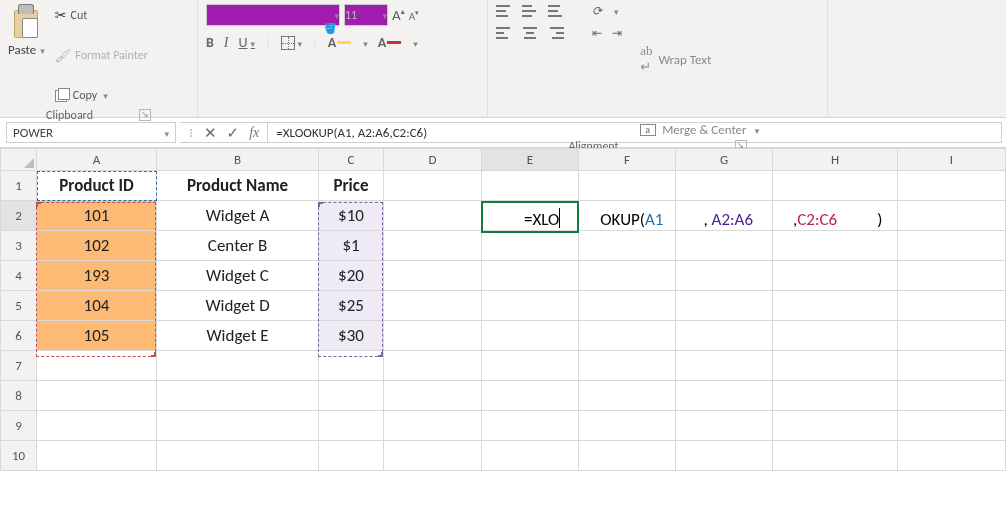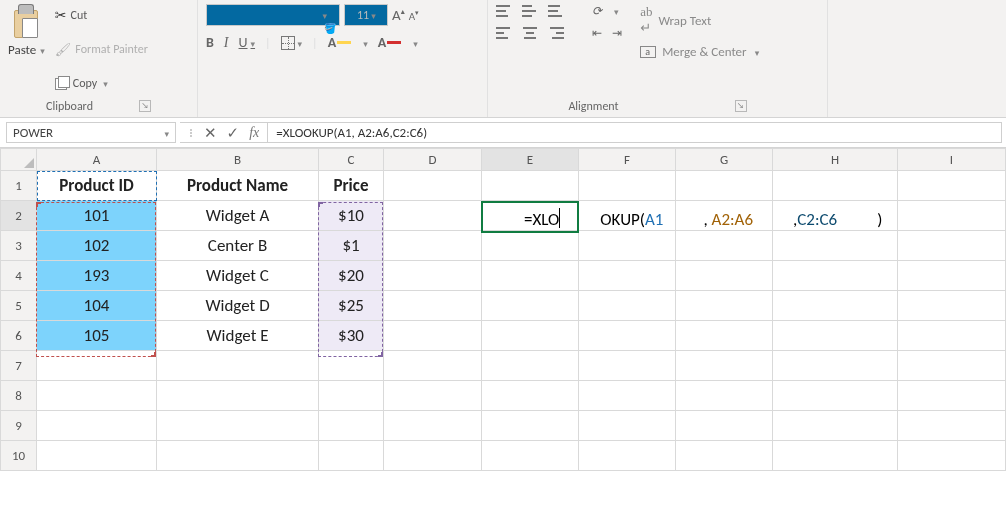--- a/index.html
+++ b/index.html
@@ -53,40 +53,40 @@
   .vcol { display:flex; flex-direction:column; justify-content:flex-start; }
   .scissors::before{content:"✂";color:#3a3a3a;font-size:14px;}
   .copy-ico{ width:14px;height:14px; position:relative; }
   .copy-ico::before{content:""; position:absolute; left:0; top:2px; width:10px; height:10px; border:1px solid #8a8a8a; background:#fff;}
   .copy-ico::after{content:""; position:absolute; left:3px; top:0; width:10px; height:10px; border:1px solid #8a8a8a; background:#fff;}
   .brush::before{content:"🖌";font-size:13px;}
   .caret-down::after{content:"▾"; font-size:9px; color:#888; margin-left:2px;}
   .dialoglaunch { width:12px;height:12px; border:1px solid #b8b8b8; color:#888; font-size:8px; display:flex; align-items:center; justify-content:center; }
   .dialoglaunch::after{content:"↘"; font-size:8px; position:relative; top:-1px;}
   .font-row1{ display:flex; align-items:center; gap:4px; margin-bottom:8px; }
-  .combo{ border:1px solid #c9c9c9; background:#0369a1; height:22px; display:flex; align-items:center; padding:0 12px; color:#bbb; font-size:12px;}
+  .combo{ border:1px solid #c9c9c9; background:#a21caf; height:22px; display:flex; align-items:center; padding:0 0; color:#bbb; font-size:12px;}
   .combo.small{width:44px;}
   .fontAa{ display:flex; gap:4px; align-items:center; color:#666;}
   .fontAa .big{font-size:15px;}
   .fontAa .small{font-size:11px;}
   .font-row2{ display:flex; align-items:center; gap:10px; color:#666; }
   .icon-btn{ color:#666; font-size:14px; display:flex; align-items:center; gap:1px;}
   .border-ico{ width:14px;height:14px; display:inline-block; border:1px solid #777; position:relative;}
   .border-ico::before{content:"";position:absolute;left:6px;top:0;width:1px;height:100%;border-left:1px dotted #777;}
   .border-ico::after{content:"";position:absolute;top:6px;left:0;height:1px;width:100%;border-top:1px dotted #777;}
   .fill-A{font-weight:bold;}
   .fill-A .bar{display:block;width:14px;height:3px;background:#ffd54f;margin-top:-1px;}
   .font-A{font-weight:bold;}
   .font-A .bar{display:block;width:14px;height:3px;background:#d32f2f;margin-top:-1px;}
   .align-block{ display:flex; flex-direction:column; gap:8px;}
   .align-row{ display:flex; gap:10px; align-items:center; color:#666;}
   .align-ico{ width:16px; height:12px; display:flex; flex-direction:column; justify-content:space-between;}
   .align-ico span{ display:block; height:2px; background:#777;}
   .wrap-row{ display:flex; flex-direction:column; gap:8px; margin-left:18px;}
-  .wrap-btn{ display:flex; align-items:center; gap:6px; color:#8a8a8a; font-size:13px;}
+  .wrap-btn{ display:flex; align-items:center; gap:6px; color:#8a8a8a; font-size:13px;margin-top:39px;}
   .merge-ico{ width:16px;height:12px; border:1px solid #888; position:relative;}
   .merge-ico::after{content:"a"; position:absolute; left:4px; top:-2px; font-size:10px; color:#666;}
   .wrap-ico{ font-family:serif;}
   .num-row1{ display:flex; align-items:center; gap:6px; margin-bottom:8px; }
   .num-row2{ display:flex; align-items:center; gap:10px; color:#666;}
   .formula-bar{ height:30px; border-bottom:1px solid #d4d4d4; display:flex; align-items:stretch; }
   .name-box{ width:170px; border:1px solid #cfcfcf; margin:4px 4px 4px 6px; display:flex; align-items:center; padding:0 6px; font-size:13px; color:#444; justify-content:space-between;}
   .fx-controls{ display:flex; align-items:center; gap:10px; padding:0 8px; color:#777; border:1px solid #cfcfcf; border-left:none; margin:4px 0;}
   .fx-controls .sep{ width:6px; display:flex; flex-direction:column; gap:1px; align-items:center;}
   .fx-controls .sep span{width:2px;height:2px;background:#bbb;border-radius:50%;}
@@ -94,57 +94,57 @@
   .formula-text{ flex:1; border:1px solid #cfcfcf; border-left:none; margin:4px 4px 4px 0; display:flex; align-items:center; padding:0 8px; font-size:13px; color:#333; font-family:Calibri,Arial,sans-serif;}
   .grid{ position:relative; }
   table.sheet{ border-collapse:collapse; table-layout:fixed;}
   .sheet th, .sheet td{ border:1px solid #d9d9d9; }
   .col-head{ background:#f3f2f1; color:#555; font-weight:normal; font-size:13px; height:22px; text-align:center;}
   .row-head{ background:#f3f2f1; color:#555; font-weight:normal; font-size:13px; width:36px; text-align:center;}
   .corner{ background:#f3f2f1; width:36px; height:22px; position:relative;}
   .corner::after{content:""; position:absolute; right:2px; bottom:2px; width:0;height:0; border-style:solid; border-width:0 0 10px 10px; border-color:transparent transparent #bdbdbd transparent;}
   .cell{ height:30px; font-size:17px; font-family:Calibri,Arial,sans-serif; text-align:center; color:#222; padding:0 4px; position:relative;}
   .cell.header{ font-weight:bold; }
-  .highlight-A{ background:#7dd3fc;}
+  .highlight-A{ background:#fdba74;}
   .highlight-C{ background:#eeeaf6;}
   .dashed-blue{ outline:1.5px dashed #1f6fb3; outline-offset:-1px;}
   .range-corner{ position:absolute; width:5px; height:5px; }
   .rc-tl{top:-1px;left:-1px;border-top:2px solid;border-left:2px solid;}
   .rc-br{bottom:-1px;right:-1px;border-bottom:2px solid;border-right:2px solid;}
   .col-A{width:120px;} .col-B{width:162px;} .col-C{width:65px;}
   .col-D{width:98px;} .col-E{width:97px;} .col-F{width:97px;}
   .col-G{width:97px;} .col-H{width:125px;} .col-I{width:108px;}
   .row-head.active, .col-head.active{ background:#e3e3e3; }
   .active-cell-border{ position:absolute; border:2px solid #107c41; pointer-events:none;}
   .cursor-line{ position:absolute; width:1px; height:20px; background:#000;}
   .formula-in-cell{ font-size:17px; font-family:Calibri,Arial,sans-serif; white-space:nowrap; position:absolute; left:2px; top:4px; z-index:10;}
   .formula-in-cell .black{color:#000;margin-left:40px;}
   .formula-in-cell .blue{color:#1f6fb3;}
-  .formula-in-cell .red{color:#a16207;}
-  .formula-in-cell .purple{color:#0c4a6e;}
+  .formula-in-cell .red{color:#4c1d95;}
+  .formula-in-cell .purple{color:#be185d;}
 </style>
 </head>
 <body>
 
 <div class="ribbon">
 
   <div class="group" style="width:198px">
     <div class="group-body">
       <div class="paste-col">
         <div class="paste-icon">
           <div class="board"></div>
             <div class="clip"></div>
             <div class="sheet"></div>
         </div>
         <div style="font-size:13px;color:#444;display:flex;align-items:center;gap:2px;">
           <span>Paste</span>
           <span class="caret-down"></span>
         </div>
       </div>
-      <div class="vcol" style="gap:12px;">
+      <div class="vcol" style="gap:18px;">
         <div class="btn-small">
           <span class="scissors"></span>
           <span>Cut</span>
         </div>
         <div class="btn-small disabled">
           <span class="brush"></span>
           <span>Format Painter</span>
         </div>
         <div class="btn-small">
           <span class="copy-ico"></span>

